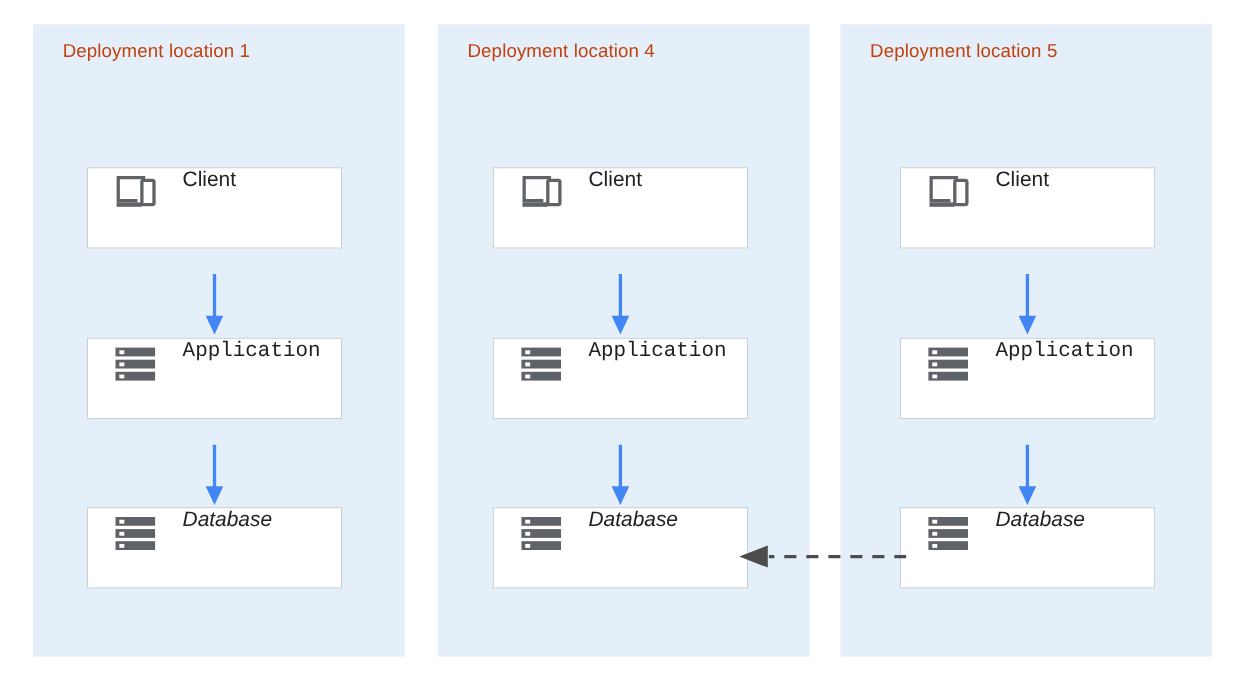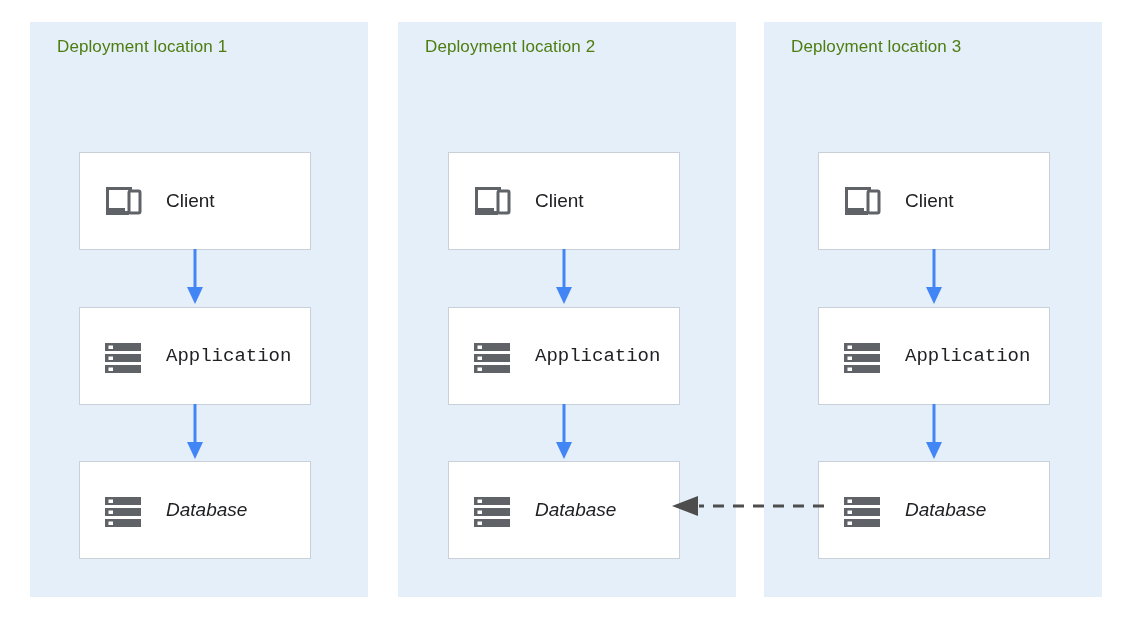--- a/index.html
+++ b/index.html
@@ -30,38 +30,37 @@
   }
   .zone-1 { left: 30px;  width: 338px; }
   .zone-2 { left: 398px; width: 338px; }
   .zone-3 { left: 764px; width: 338px; }
 
   .zone-title {
     position: absolute;
     top: 36px;
     font-size: 17px;
     line-height: 22px;
-    color: #4d7c0f;
+    color: #c2410c;
     white-space: nowrap;
     letter-spacing: 0.1px;
   }
   .zt-1 { left: 57px; }
   .zt-2 { left: 425px; }
   .zt-3 { left: 791px; }
 
   
   .node {
     position: absolute;
     width: 232px;
-    height: 98px;
+    height: 74px;
     background: #ffffff;
     border: 1px solid #c9d0d8;
     box-sizing: border-box;
     display: flex;
-    align-items: center;
     padding-left: 22px;
   }
   .node-label {
     font-size: 19px;
     color: #202124;
     margin-left: 22px;
     white-space: nowrap;
   }
 
   
@@ -106,22 +105,22 @@
 </head>
 <body>
 
 <div id="diagram">
 
   <div class="zone zone-1"></div>
   <div class="zone zone-2"></div>
   <div class="zone zone-3"></div>
 
   <div class="zone-title zt-1">Deployment location 1</div>
-  <div class="zone-title zt-2">Deployment location 2</div>
-  <div class="zone-title zt-3">Deployment location 3</div>
+  <div class="zone-title zt-2">Deployment location 4</div>
+  <div class="zone-title zt-3">Deployment location 5</div>
 
   <div class="node col-1 row-client">
     <span class="icon">
       <svg width="42" height="42" viewBox="0 0 42 42" aria-hidden="true">
         <path d="M4 7 h26 v3 H7 v18 h16 v3 H4 Z" fill="#5f6368"></path>
         <rect x="4" y="31" width="23" height="4" fill="#5f6368"></rect>
         <rect x="27" y="11" width="11" height="22" rx="1.5" fill="none" stroke="#5f6368" stroke-width="3"></rect>
       </svg>
     </span>
     <span class="node-label">Client</span>

